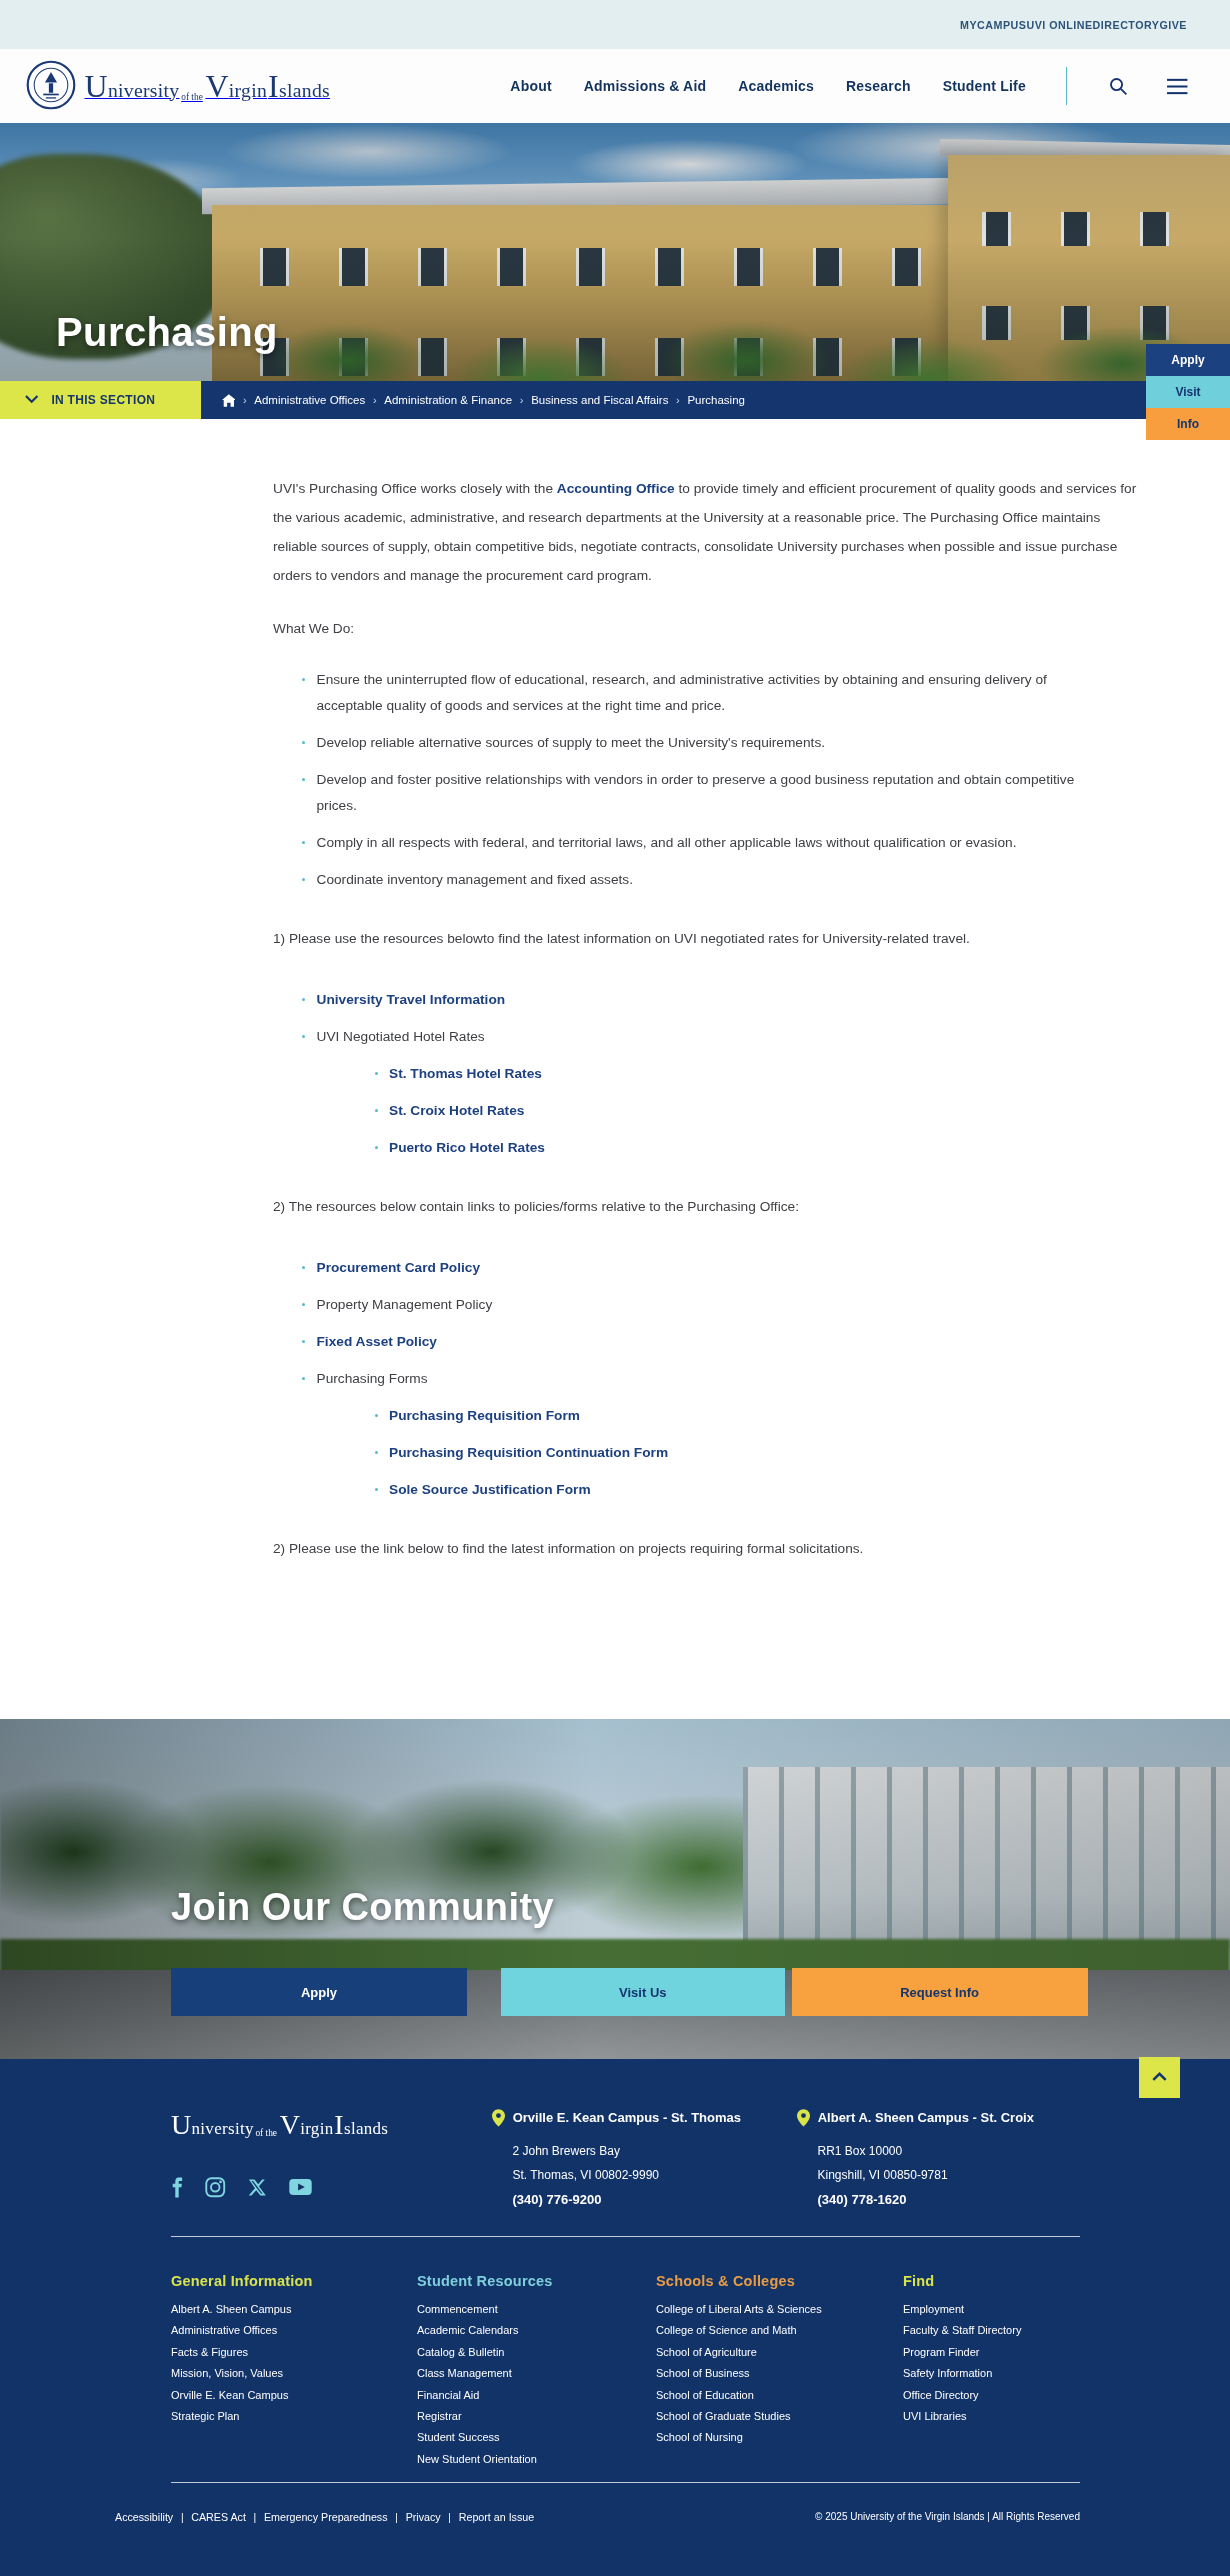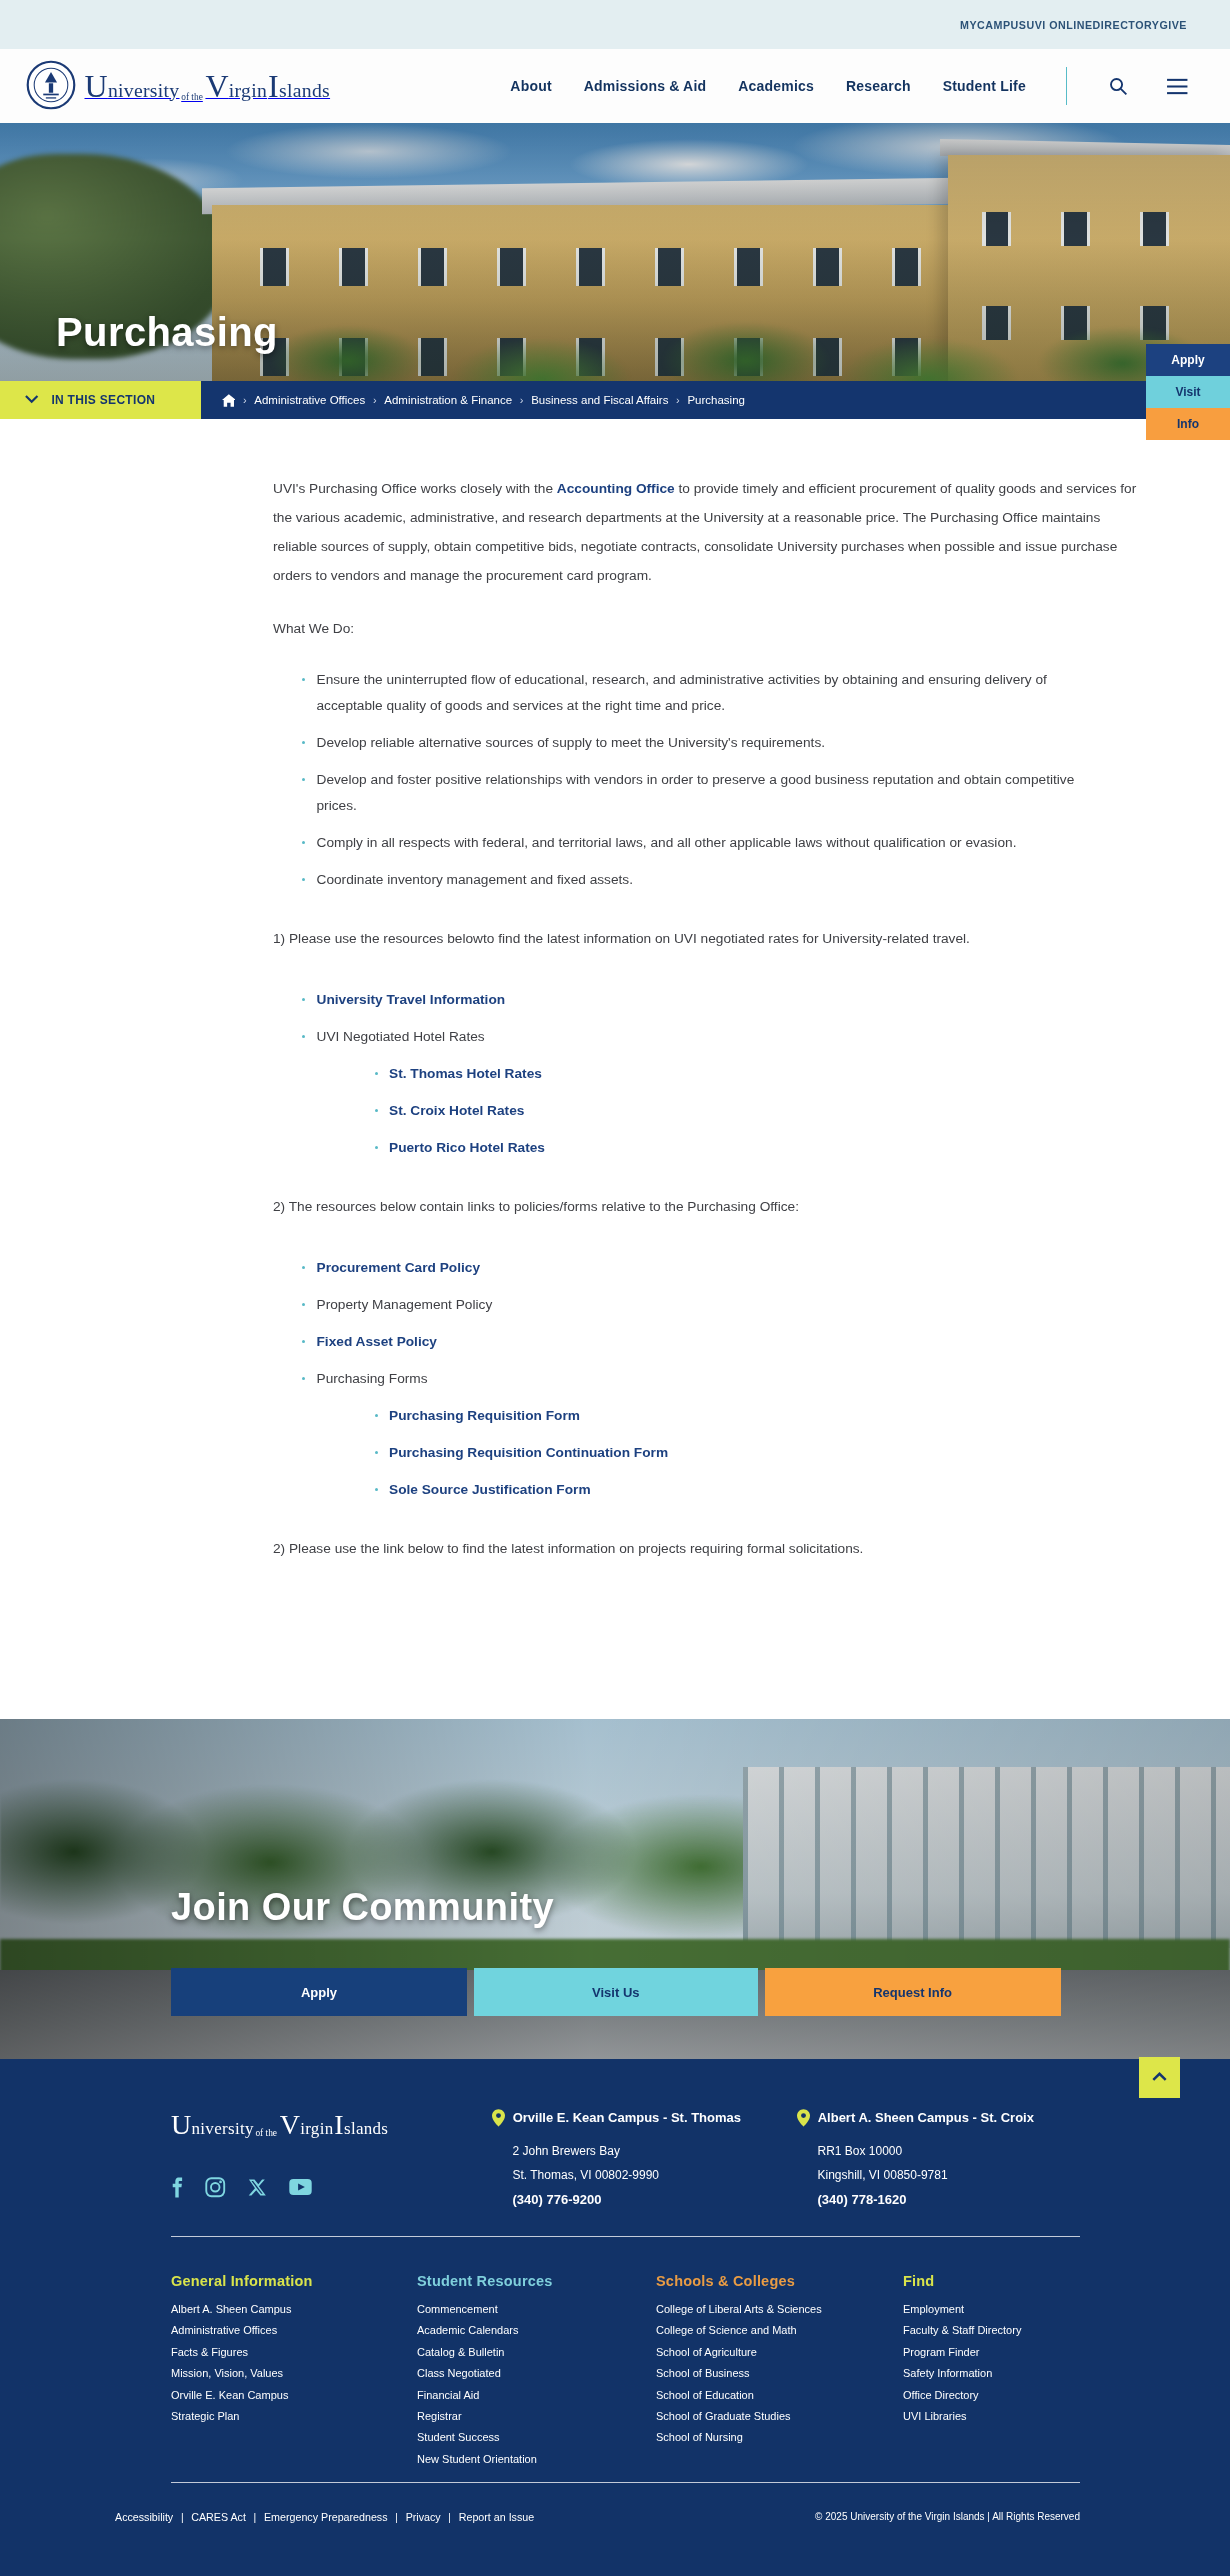--- a/index.html
+++ b/index.html
@@ -130,21 +130,21 @@
       background: linear-gradient(180deg,#74797d 0%,#8f9497 60%,#a2a6a9 100%); }
   .shade2 { inset: 0; background: linear-gradient(90deg, rgba(0,0,0,.42), rgba(0,0,0,.10) 48%, rgba(0,0,0,.22)); }
   .community-title {
     position: absolute; left: 171px; top: 167px;
     font-size: 38px; font-weight: 800; color: #fff; letter-spacing: 0.4px;
     text-shadow: 0 1.7px 6.8px rgba(0,0,0,.5);
   }
   .community-btns { position: absolute; left: 171px; top: 249px; display: flex; gap: 6.8px; }
   .cb { height: 48px; border: none; cursor: pointer; font-family: inherit; font-size: 13px; font-weight: 800; }
   .cb-apply { width: 296px; background: #17407b; color: #fff; }
-  .cb-visit { width: 284px; background: #70d4de; color: #14356e; }
+  .cb-visit { width: 284px; background: #70d4de; color: #14356e; margin-left: 27px; }
   .cb-info  { width: 296px; background: #f8a13f; color: #14356e; text-align: center; }
 
   
   .footer { position: relative; height: 518px; background: #123368; color: #fff; overflow: visible; }
   .to-top { position: absolute; top: -1.7px; right: 50px; width: 41px; height: 41px;
       background: #dde649; border: none; cursor: pointer; display: flex; align-items: center; justify-content: center; z-index: 30; }
   .f-top { display: flex; padding: 50px 0 0 171px; }
   .f-logo { width: 321px; }
   .f-logo .wordmark { color: #fff; }
   .f-logo .wm-word { font-size: 17px; }
@@ -424,21 +424,21 @@
           <li><a href="#">Orville E. Kean Campus</a></li>
           <li><a href="#">Strategic Plan</a></li>
         </ul>
       </div>
       <div class="f-col">
         <h4>Student Resources</h4>
         <ul>
           <li><a href="#">Commencement</a></li>
           <li><a href="#">Academic Calendars</a></li>
           <li><a href="#">Catalog &amp; Bulletin</a></li>
-          <li><a href="#">Class Negotiated</a></li>
+          <li><a href="#">Class Management</a></li>
           <li><a href="#">Financial Aid</a></li>
           <li><a href="#">Registrar</a></li>
           <li><a href="#">Student Success</a></li>
           <li><a href="#">New Student Orientation</a></li>
         </ul>
       </div>
       <div class="f-col">
         <h4>Schools &amp; Colleges</h4>
         <ul>
           <li><a href="#">College of Liberal Arts &amp; Sciences</a></li>

